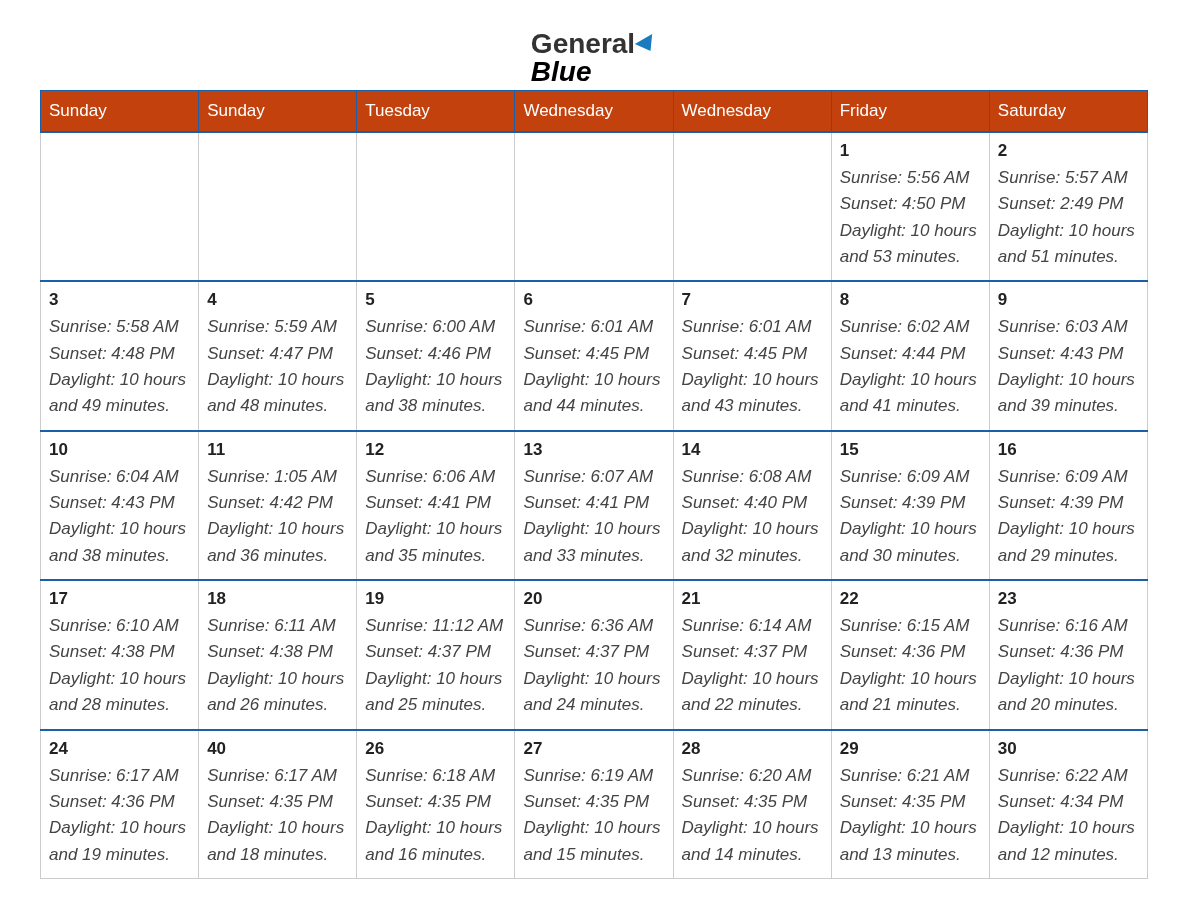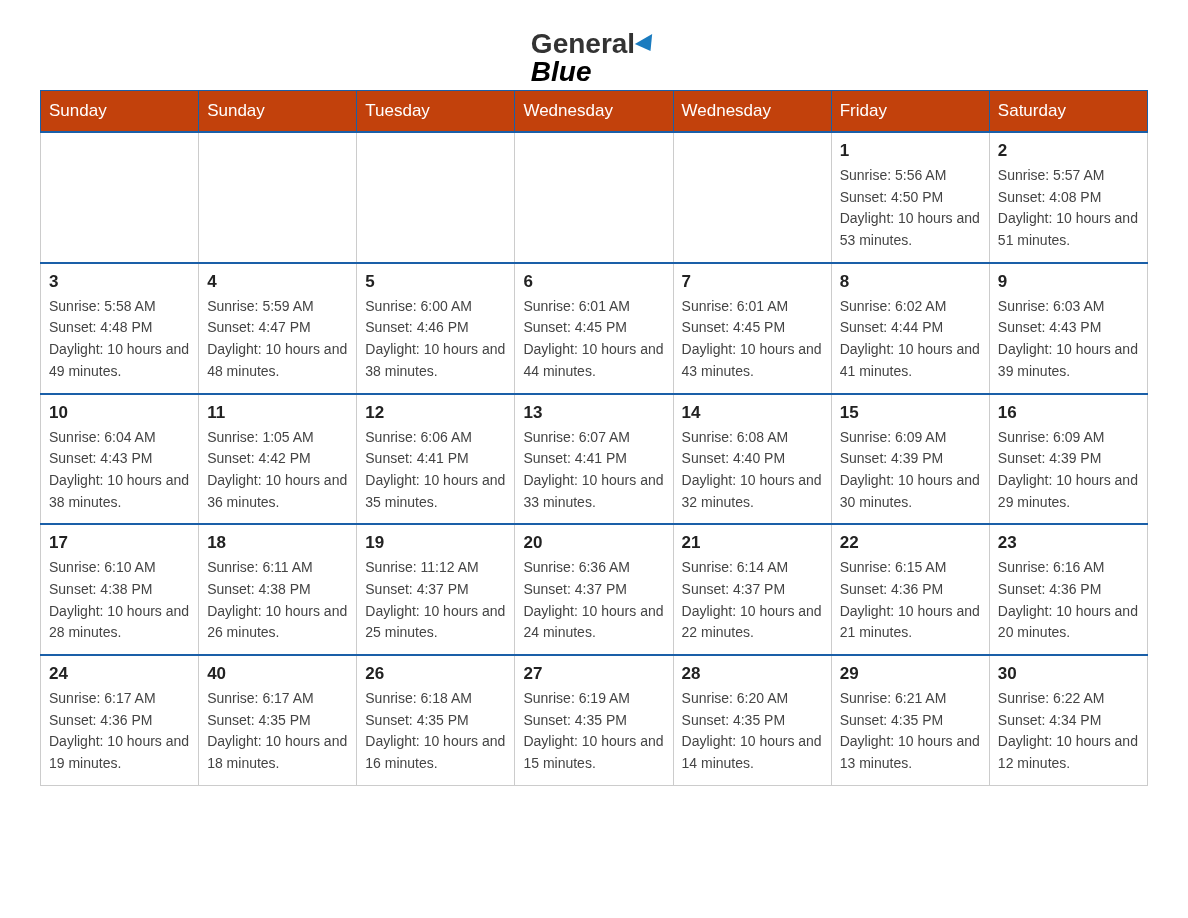--- a/index.html
+++ b/index.html
@@ -85,23 +85,24 @@
       color: #333;
     }
     .day-number {
       font-size: 17px;
       font-weight: bold;
       color: #222;
       margin-bottom: 4px;
       display: block;
     }
     .sun-info {
-      font-size: 14px;
+      font-size: 17px;
       color: #444;
       line-height: 1.55;
+      font-style: italic;
     }
     .empty-cell {
       background: #fff;
     }
     tr.week-row td {
       border-top: 2px solid #1a5fa8;
     }
   </style>
 </head>
 <body>
@@ -145,21 +146,21 @@
         <div class="sun-info">
           <span>Sunrise: 5:56 AM</span><br>
           <span>Sunset: 4:50 PM</span><br>
           <span>Daylight: 10 hours and 53 minutes.</span>
         </div>
       </td>
         <td>
         <span class="day-number">2</span>
         <div class="sun-info">
           <span>Sunrise: 5:57 AM</span><br>
-          <span>Sunset: 4:08 PM</span><br>
+          <span>Sunset: 2:49 PM</span><br>
           <span>Daylight: 10 hours and 51 minutes.</span>
         </div>
       </td>
       </tr>
       <tr class="week-row">
         <td>
         <span class="day-number">3</span>
         <div class="sun-info">
           <span>Sunrise: 5:58 AM</span><br>
           <span>Sunset: 4:48 PM</span><br>

